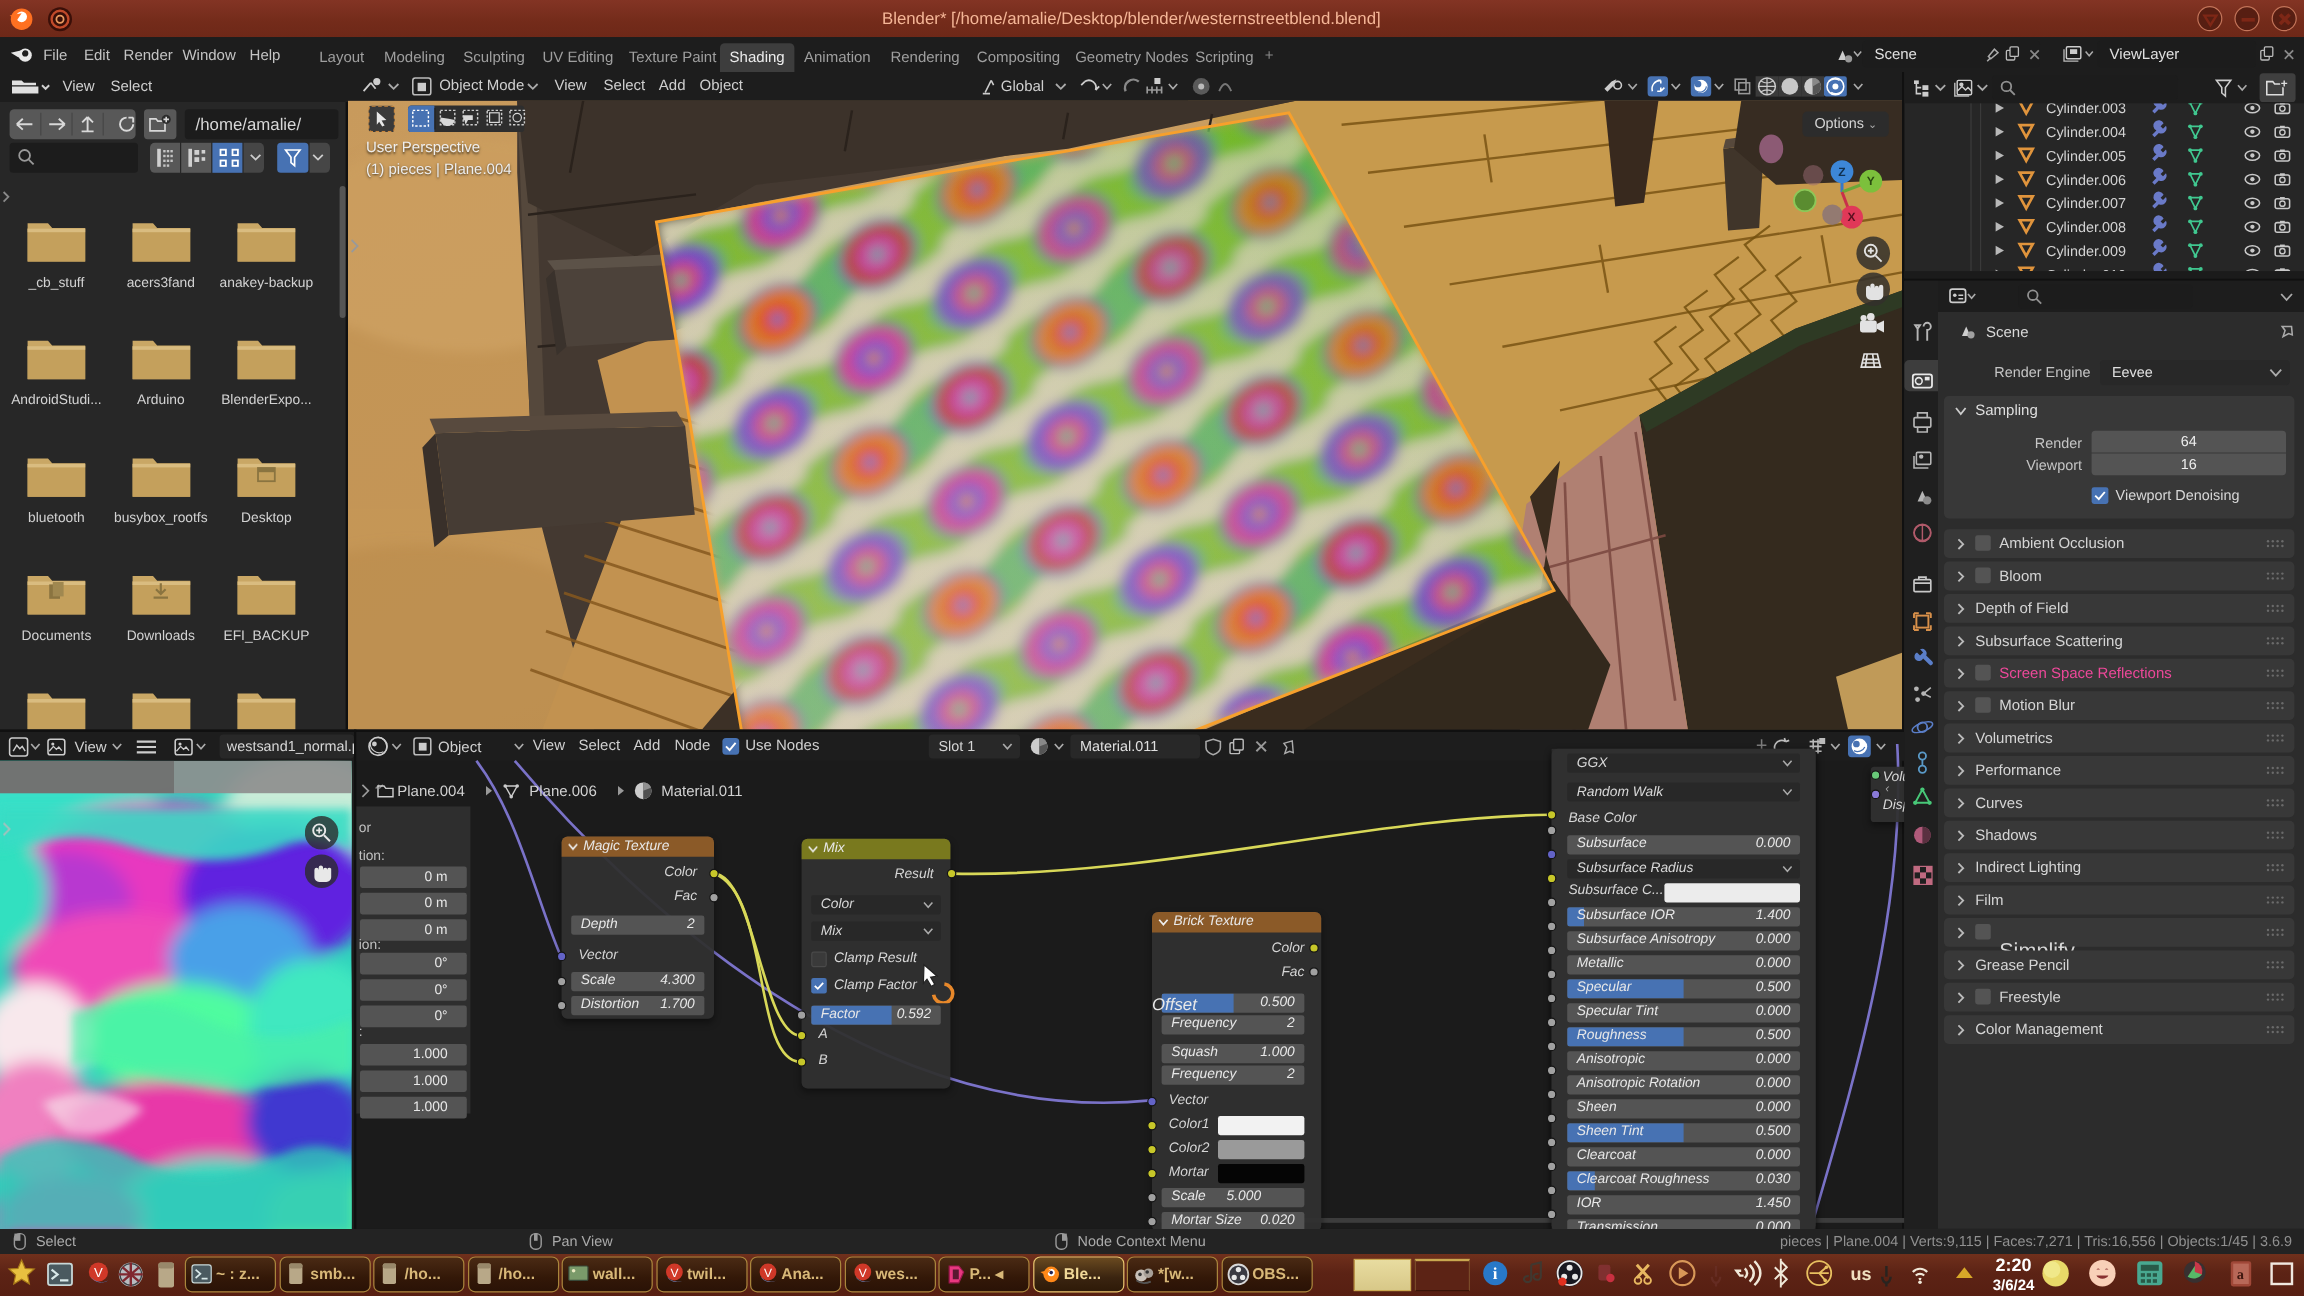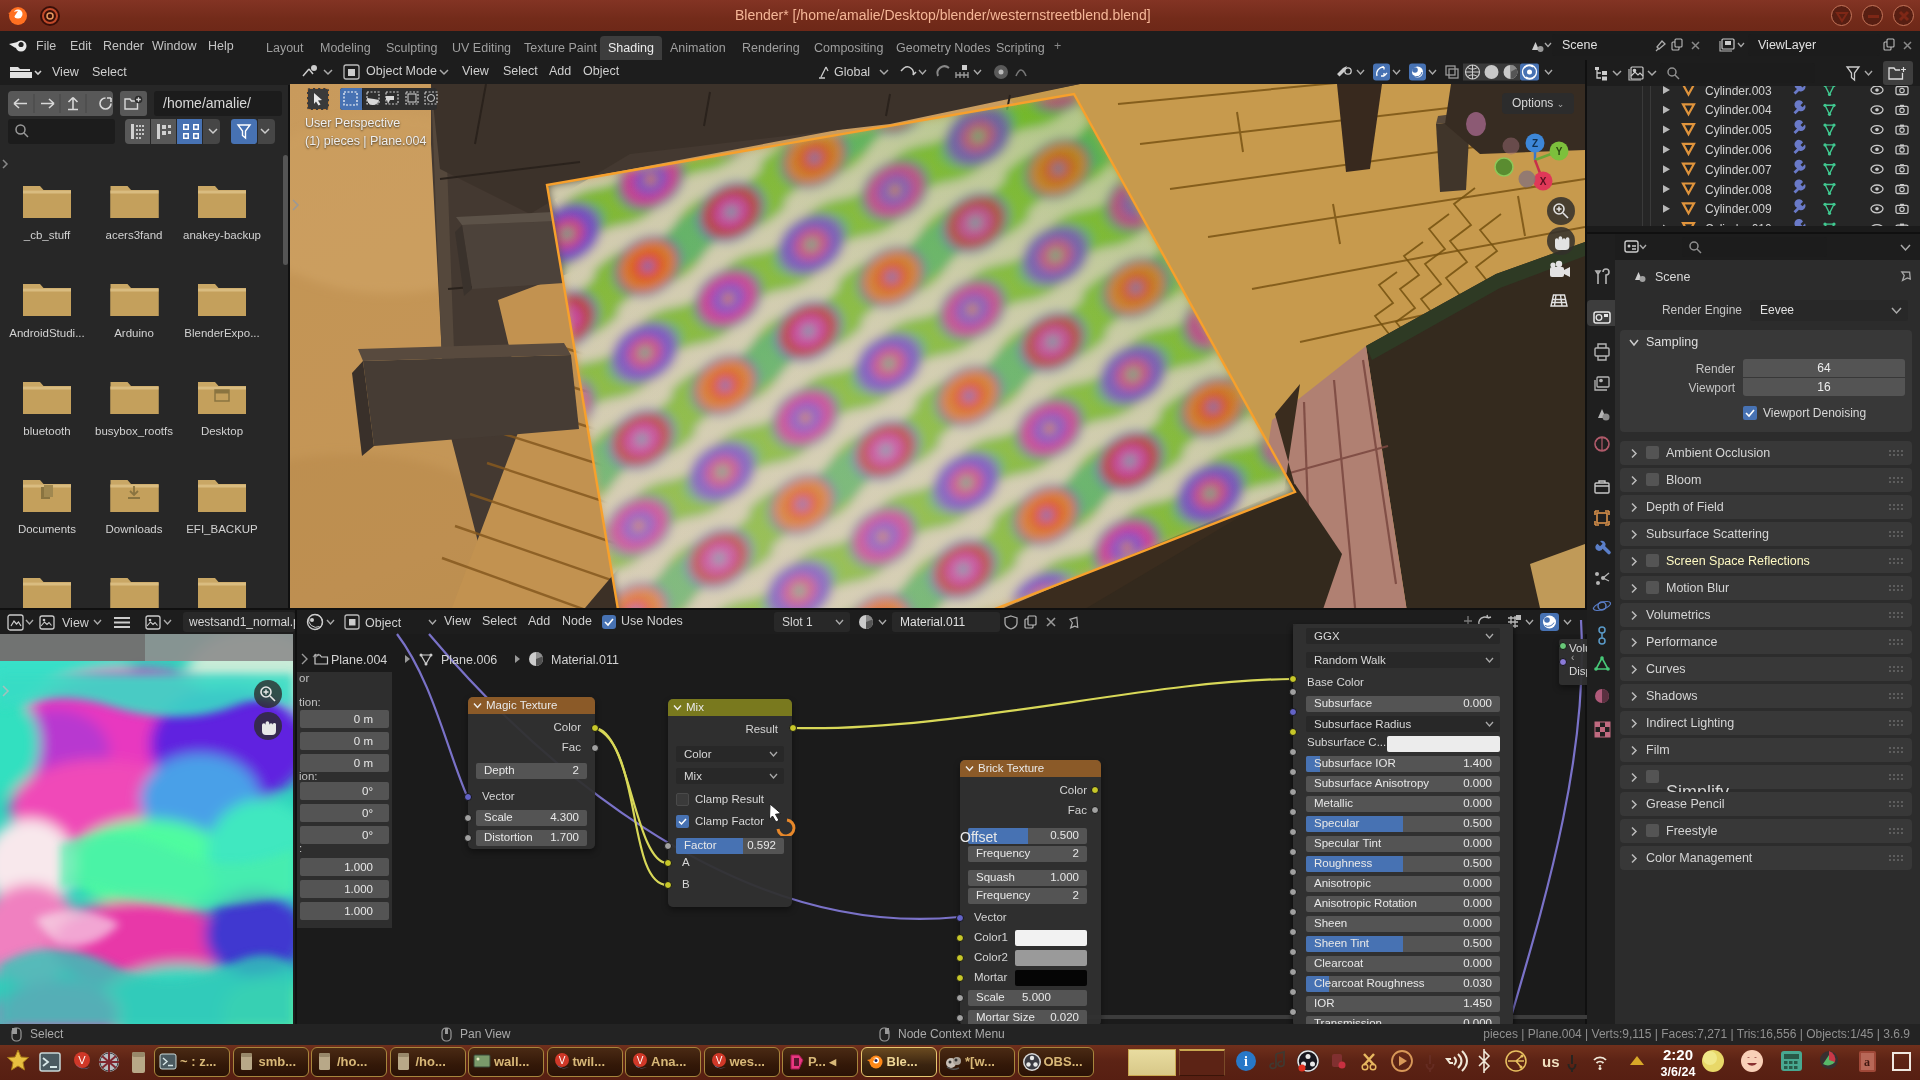--- a/index.html
+++ b/index.html
@@ -35,21 +35,21 @@
 #outliner { left:1585px; top:60px; width:335px; height:172px; background:#262626; border-left:2px solid #101010; }
 #props { left:1585px; top:232px; width:335px; height:792px; background:#2c2c2c; border-left:2px solid #101010; border-top:2px solid #101010;}
 #imgeditor { left:0; top:608px; width:295px; height:416px; background:#1d1d1d; border-top:2px solid #101010;}
 #shader { left:295px; top:608px; width:1290px; height:416px; background:#1b1b1b; border-top:2px solid #101010; border-left:2px solid #101010;}
 #statusbar { left:0; top:1024px; width:1920px; height:21px; background:#232323; color:#909090; }
 #taskbar { left:0; top:1045px; width:1920px; height:35px;
   background:linear-gradient(#70301c,#5c2315 45%,#571f12); }
 
 
 .node { position:absolute; background:rgba(48,48,48,0.95); border-radius:5px;
-  box-shadow:0 3px 6px rgba(0,0,0,0.4); font-size:11.5px; color:#d5d5d5; }
+  box-shadow:0 3px 6px rgba(0,0,0,0.4); font-size:11.5px; color:#d5d5d5;font-style:italic; }
 .nhead { height:17px; line-height:17px; border-radius:5px 5px 0 0; color:#e8e8e8;
   padding-left:18px; font-size:11.5px; }
 </style>
 </head>
 <body>
 <div id="root">
 
   <div id="titlebar" class="abs">
     <svg class="abs" style="left:6px;top:4px" width="56" height="24" viewBox="0 0 56 24">
       <circle cx="12" cy="12" r="9" fill="#ff7021"></circle>
@@ -1037,21 +1037,21 @@
             <circle cx="6" cy="6" r="1"></circle>
             <circle cx="10" cy="6" r="1"></circle>
             <circle cx="14" cy="6" r="1"></circle>
           </g>
         </svg>
         <div style="position:absolute;left:0;top:219px;width:292px;height:24px;background:#383838;border-radius:4px"></div>
         <svg style="position:absolute;left:10px;top:226px" width="8" height="11">
           <path d="M2 1.5 l4 4 l-4 4" stroke="#bbb" stroke-width="1.5" fill="none"></path>
         </svg>
         <div style="position:absolute;left:26px;top:224px;width:13px;height:13px;background:#545454;border-radius:2px"></div>
-        <div style="position:absolute;left:46px;top:224px;font-size:12.5px;color:#fef9c3">Screen Space Reflections</div>
+        <div style="position:absolute;left:46px;top:224px;font-size:12.5px;color:#ec4899">Screen Space Reflections</div>
         <svg style="position:absolute;left:268px;top:227px" width="18" height="9">
           <g fill="#6a6a6a">
             <circle cx="2" cy="2" r="1"></circle>
             <circle cx="6" cy="2" r="1"></circle>
             <circle cx="10" cy="2" r="1"></circle>
             <circle cx="14" cy="2" r="1"></circle>
             <circle cx="2" cy="6" r="1"></circle>
             <circle cx="6" cy="6" r="1"></circle>
             <circle cx="10" cy="6" r="1"></circle>
             <circle cx="14" cy="6" r="1"></circle>
@@ -1401,21 +1401,21 @@
         <circle cx="127" cy="14" r="1.5" fill="#ccc"></circle>
       <text x="142" y="13.5" font-size="12.5" fill="#d2d2d2" font-family="Liberation Sans,sans-serif">Plane.006</text>
       <path d="M216 5 l5 4 l-5 4 z" fill="#999"></path>
       <circle cx="237" cy="9" r="7" fill="#ccc"></circle>
         <path d="M237 2 a7 7 0 0 1 0 14 z" fill="#505050"></path>
         <path d="M237 9 l6.5 -2.5 a7 7 0 0 0 -6.5 -4.5 z" fill="#909090"></path>
       <text x="252" y="13.5" font-size="12.5" fill="#d2d2d2" font-family="Liberation Sans,sans-serif">Material.011</text>
     </svg>
 
     <div class="abs" style="left:0;top:62px;width:95px;height:256px;background:#2e2e2e"></div>
-    <div id="npanel" class="abs" style="left:0;top:62px;width:113px;height:256px">
+    <div id="npanel" class="abs" style="left:0;top:74px;width:113px;height:256px">
         <div style="position:absolute;left:2px;top:0px;font-size:11.5px;color:#c0c0c0">or</div>
         <div style="position:absolute;left:2px;top:24px;font-size:11.5px;color:#c0c0c0">tion:</div>
         <div style="position:absolute;left:3px;top:38px;width:89px;height:18px;background:#545454;border-radius:2px;font-size:11.5px;color:#e8e8e8;line-height:18px;text-align:right;padding-right:16px">0 m</div>
         <div style="position:absolute;left:3px;top:60px;width:89px;height:18px;background:#545454;border-radius:2px;font-size:11.5px;color:#e8e8e8;line-height:18px;text-align:right;padding-right:16px">0 m</div>
         <div style="position:absolute;left:3px;top:82px;width:89px;height:18px;background:#545454;border-radius:2px;font-size:11.5px;color:#e8e8e8;line-height:18px;text-align:right;padding-right:16px">0 m</div>
         <div style="position:absolute;left:2px;top:98px;font-size:11.5px;color:#c0c0c0">ion:</div>
         <div style="position:absolute;left:3px;top:110px;width:89px;height:18px;background:#545454;border-radius:2px;font-size:11.5px;color:#e8e8e8;line-height:18px;text-align:right;padding-right:16px">0°</div>
         <div style="position:absolute;left:3px;top:132px;width:89px;height:18px;background:#545454;border-radius:2px;font-size:11.5px;color:#e8e8e8;line-height:18px;text-align:right;padding-right:16px">0°</div>
         <div style="position:absolute;left:3px;top:154px;width:89px;height:18px;background:#545454;border-radius:2px;font-size:11.5px;color:#e8e8e8;line-height:18px;text-align:right;padding-right:16px">0°</div>
         <div style="position:absolute;left:2px;top:170px;font-size:11.5px;color:#c0c0c0">:</div>

